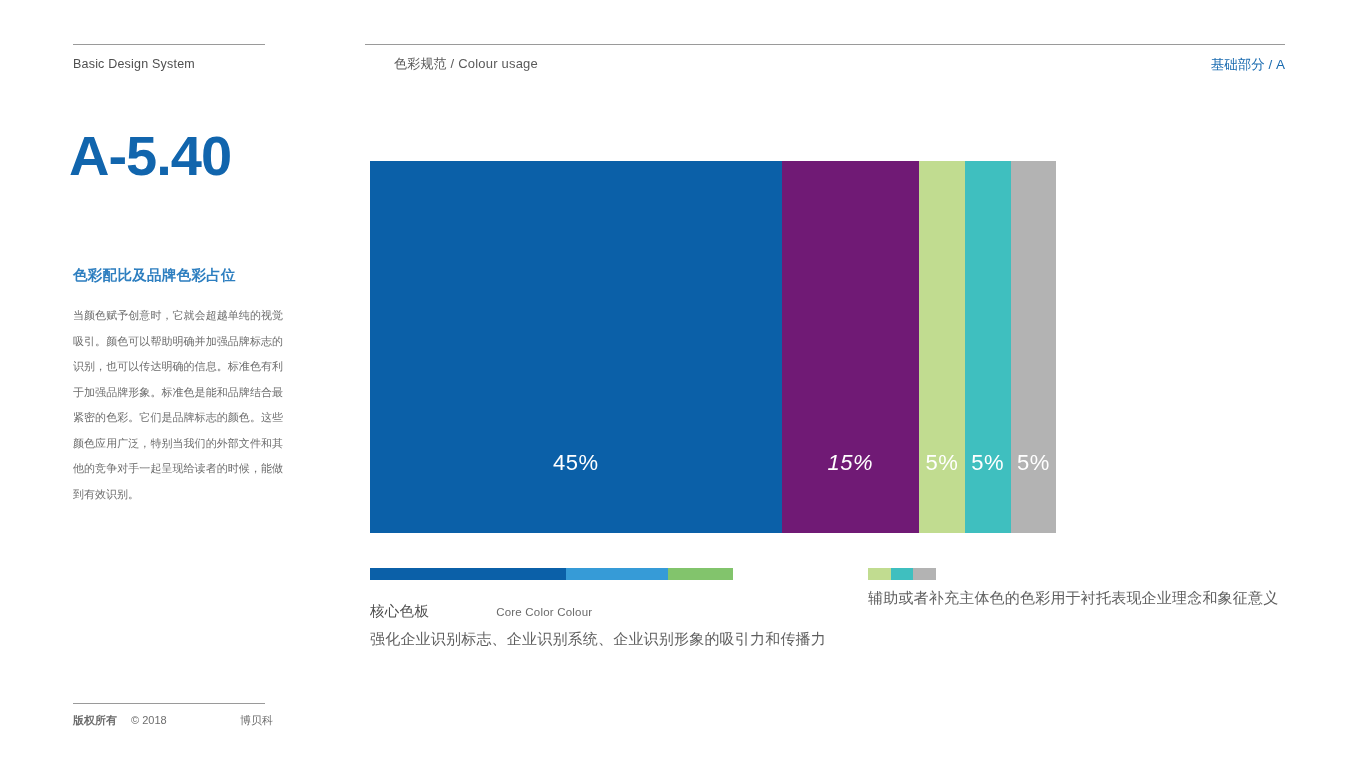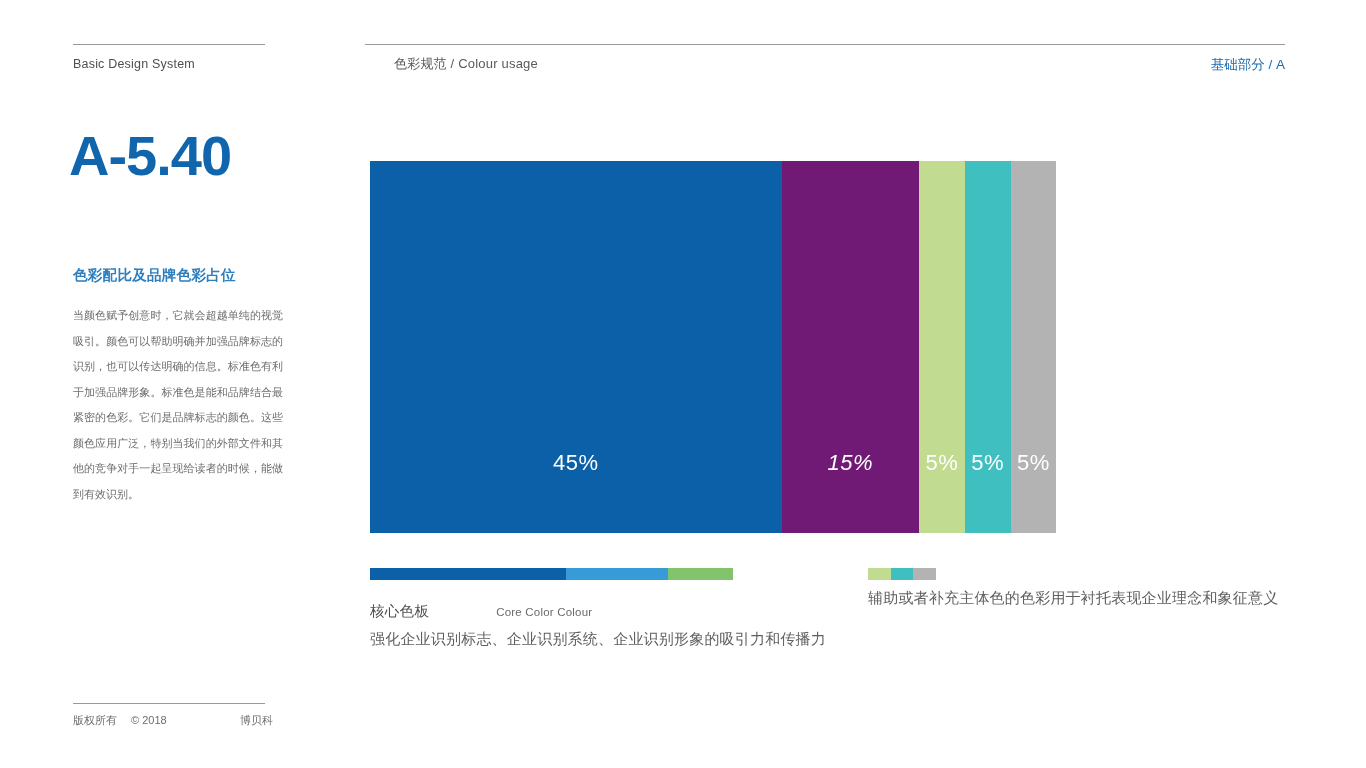--- a/index.html
+++ b/index.html
@@ -84,21 +84,21 @@
   #footer {
     position: absolute;
     left: 0;
     top: 713px;
     width: 200px;
     font-size: 11px;
     color: #6d6d6d;
     display: flex;
     align-items: baseline;
   }
-  #footer .f-copy { margin-right: 14px; }
+  #footer .f-copy { margin-right: 14px; font-weight: bold; }
   #footer .f-year { margin-right: auto; }
   #footer .f-brand { }
 
   
   #main-rule {
     position: absolute;
     left: 365px;
     top: 44px;
     width: 920px;
     height: 1px;

